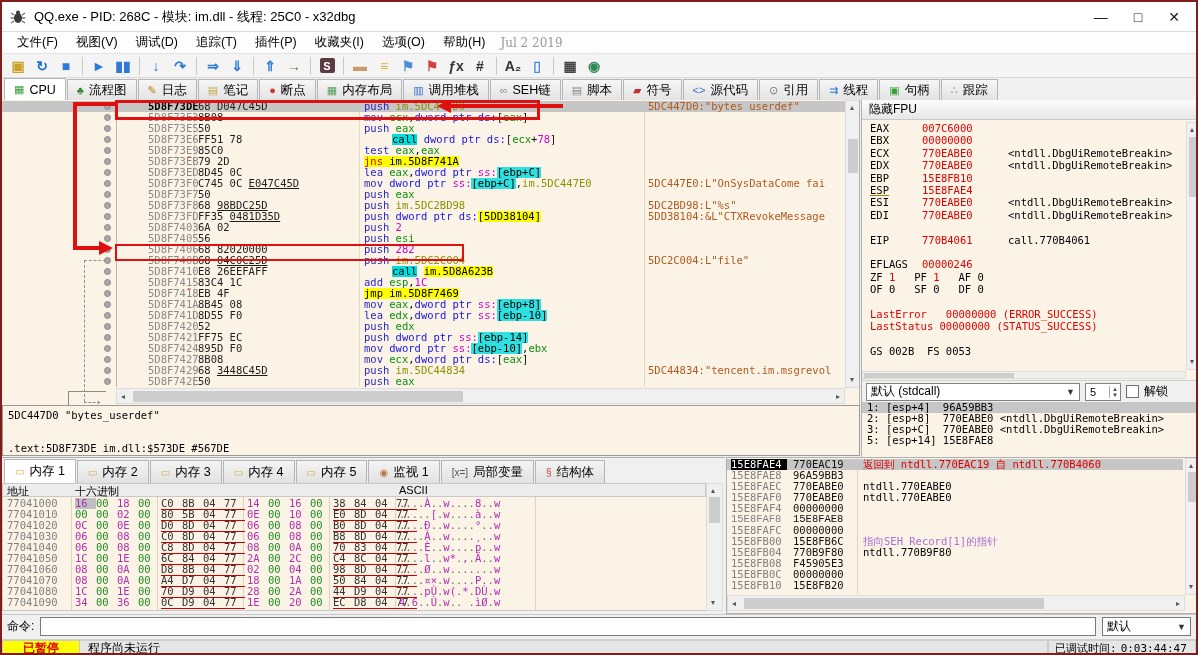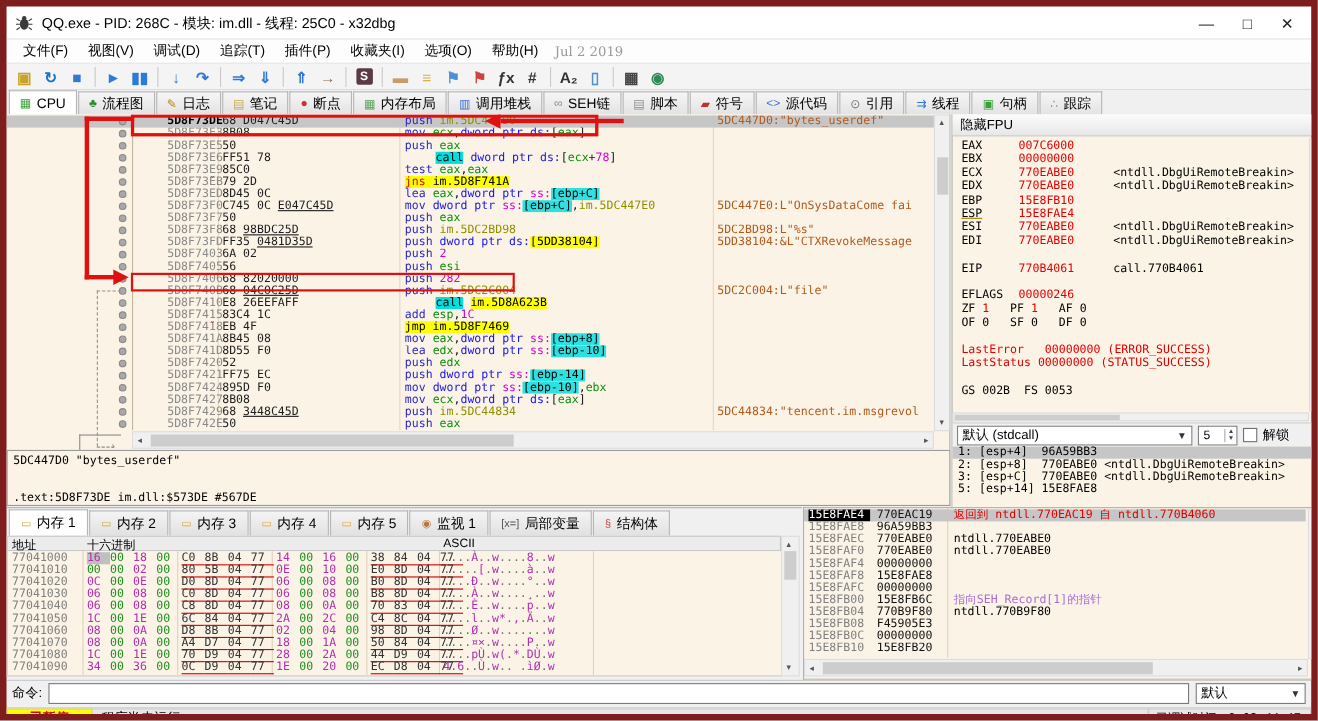--- a/index.html
+++ b/index.html
@@ -1,18 +1,18 @@
 <!DOCTYPE html>
 <html><head>
 <meta charset="utf-8">
 <style>
   html,body{margin:0;padding:0;background:#888;}
   #app{position:relative;width:1198px;height:655px;background:#f0f0f0;
        font-family:"Liberation Sans",sans-serif;font-size:12px;color:#000;
-       border:6px solid #7f1d1d;box-sizing:border-box;overflow:hidden;}
+       border:2px solid #7f1d1d;box-sizing:border-box;overflow:hidden;}
   .mono{font-family:"DejaVu Sans Mono",monospace;}
 
   
   #titlebar{position:absolute;left:0;top:0;width:100%;height:30px;background:#ffffff;
             border-bottom:1px solid #dcdcdc;display:flex;align-items:center;padding:0 8px;box-sizing:border-box;}
   #titlebar .title{margin-left:8px;font-size:13px;}
   #titlebar .winbtns{margin-left:auto;display:flex;gap:26px;font-size:14px;color:#222;padding-right:8px;}
   #titlebar .winbtns span{cursor:default;}
 
   
@@ -140,21 +140,21 @@
   .scmt{position:absolute;left:136px;}
   .scmt.ret{color:#e00000;} .scmt.seh{color:#a76fd4;} .scmt.sym{color:#000;}
   #stackdiv{position:absolute;left:130px;top:0;height:136px;border-left:1px solid #e0d2bd;}
   #stackvsb{position:absolute;right:0;top:0;width:15px;height:137px;}
   #stackhsb{position:absolute;left:0;top:137px;width:458px;height:16px;}
 
   
   #cmdbar{position:absolute;left:0;top:612px;width:100%;height:24px;background:#f0f0f0;border-top:1px solid #c9c9c9;
           display:flex;align-items:center;padding:0 5px;box-sizing:border-box;gap:6px;}
   #cmdinput{flex:1;height:19px;background:#fff;border:1px solid #7a7a7a;box-sizing:border-box;font-size:12px;padding:0 3px;}
-  #cmddrop{width:100px;height:19px;background:#fff;border:1px solid #7a7a7a;box-sizing:border-box;display:flex;
+  #cmddrop{width:89px;height:19px;background:#fff;border:1px solid #7a7a7a;box-sizing:border-box;display:flex;
            align-items:center;justify-content:space-between;padding:0 4px;font-size:12px;}
   #statusbar{position:absolute;left:0;top:637px;width:100%;height:18px;background:#e6e6e6;display:flex;align-items:stretch;
              font-size:12px;border-top:1px solid #cfcfcf;box-sizing:border-box;}
   #stateseg{width:78px;background:#ffff00;color:#e00000;display:flex;align-items:center;justify-content:center;
             border:1px solid #c9c9c9;box-sizing:border-box;font-weight:bold;}
   #msgseg{flex:1;display:flex;align-items:center;padding-left:8px;border:1px solid #cfcfcf;border-left:none;box-sizing:border-box;}
   #timeseg{width:148px;display:flex;align-items:center;padding-left:6px;border:1px solid #cfcfcf;box-sizing:border-box;
            font-family:"DejaVu Sans Mono",monospace;font-size:11px;gap:4px;}
 </style>
 </head>
@@ -482,21 +482,21 @@
   </div>
 
   <div id="stackpane">
     <div id="stackdiv"></div>
     <div id="srows">
         <div class="srow sel" style="top: 1px;"><span class="saddr">15E8FAE4</span><span class="sval">770EAC19</span><span class="scmt ret">返回到 ntdll.770EAC19 自 ntdll.770B4060</span></div>
         <div class="srow" style="top: 12px;"><span class="saddr">15E8FAE8</span><span class="sval">96A59BB3</span></div>
         <div class="srow" style="top: 23px;"><span class="saddr">15E8FAEC</span><span class="sval">770EABE0</span><span class="scmt sym">ntdll.770EABE0</span></div>
         <div class="srow" style="top: 34px;"><span class="saddr">15E8FAF0</span><span class="sval">770EABE0</span><span class="scmt sym">ntdll.770EABE0</span></div>
         <div class="srow" style="top: 45px;"><span class="saddr">15E8FAF4</span><span class="sval">00000000</span></div>
-        <div class="srow" style="top: 56px;"><span class="saddr">15E8FAF8</span><span class="sval">15E8FAE8</span></div>
+        <div class="srow" style="top: 56px; font-family: Liberation Mono, monospace;"><span class="saddr">15E8FAF8</span><span class="sval">15E8FAE8</span></div>
         <div class="srow" style="top: 67px;"><span class="saddr">15E8FAFC</span><span class="sval">00000000</span></div>
         <div class="srow" style="top: 78px;"><span class="saddr">15E8FB00</span><span class="sval">15E8FB6C</span><span class="scmt seh">指向SEH_Record[1]的指针</span></div>
         <div class="srow" style="top: 89px;"><span class="saddr">15E8FB04</span><span class="sval">770B9F80</span><span class="scmt sym">ntdll.770B9F80</span></div>
         <div class="srow" style="top: 100px;"><span class="saddr">15E8FB08</span><span class="sval">F45905E3</span></div>
         <div class="srow" style="top: 111px;"><span class="saddr">15E8FB0C</span><span class="sval">00000000</span></div>
         <div class="srow" style="top: 122px;"><span class="saddr">15E8FB10</span><span class="sval">15E8FB20</span></div>
       </div>
     <div id="stackvsb" class="sb">
       <span class="ar" style="left:3px;top:3px;">▴</span>
       <div class="thumb" style="left:2px;top:13px;width:9px;height:30px;"></div>

